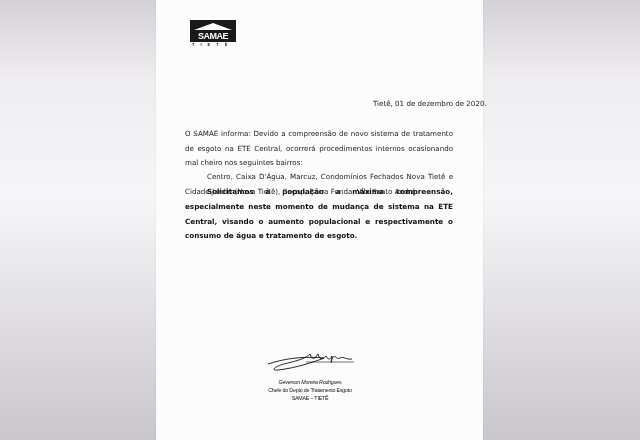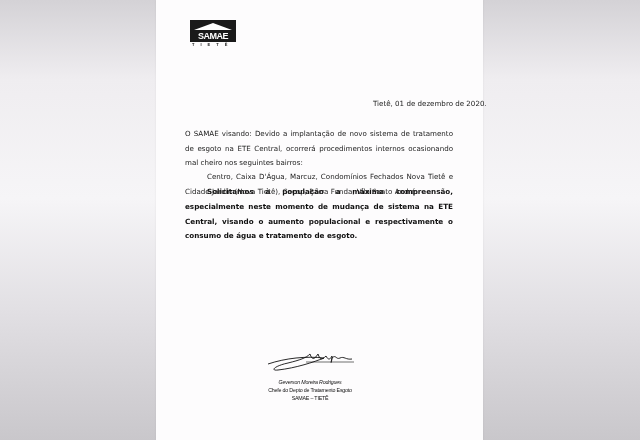--- a/index.html
+++ b/index.html
@@ -71,21 +71,21 @@
 
 <div class="page">
   <div class="logo">
     <div class="logo-box"></div>
     <div class="logo-roof"></div>
     <div class="logo-text">SAMAE</div>
     <div class="logo-sub">TIETÊ</div>
   </div>
   <div class="date">Tietê, 01 de dezembro de 2020.</div>
 
-  <div class="para p1">O SAMAE visando: Devido a implantação de novo sistema de tratamento de esgoto na ETE Central, ocorrerá procedimentos internos ocasionando mal cheiro nos seguintes bairros:</div>
+  <div class="para p1">O SAMAE informa: Devido a compreensão de novo sistema de tratamento de esgoto na ETE Central, ocorrerá procedimentos internos ocasionando mal cheiro nos seguintes bairros:</div>
   <div class="para p3">Solicitamos à população a máxima compreensão, especialmente neste momento de mudança de sistema na ETE Central, visando o aumento populacional e respectivamente o consumo de água e tratamento de esgoto.</div>
   <div class="para p2">Centro, Caixa D'Água, Marcuz, Condomínios Fechados Nova Tietê e Cidade Jardim(Nova Tietê), Cecap, Barra Funda, Vila Santo André.</div>
 
   <svg class="sig" viewBox="0 0 90 25">
     <path d="M2 16 C 20 10, 40 8, 58 10 C 48 14, 30 20, 12 22 C 4 23, 8 18, 22 15 C 34 12, 40 10, 44 6 C 46 12, 48 12, 52 6 C 54 12, 56 12, 60 8 C 62 12, 64 12, 66 8 C 66 14, 64 18, 66 10 C 70 6, 70 12, 74 10 C 78 8, 80 12, 86 11" fill="none" stroke="#111" stroke-width="0.9"></path>
     <line x1="40" y1="14" x2="88" y2="14" stroke="#111" stroke-width="0.6"></line>
   </svg>
   <div class="signer s1">Geverson Moreira Rodrigues</div>
   <div class="signer s2">Chefe do Depto de Tratamento Esgoto</div>
   <div class="signer s3">SAMAE – TIETÊ</div>

